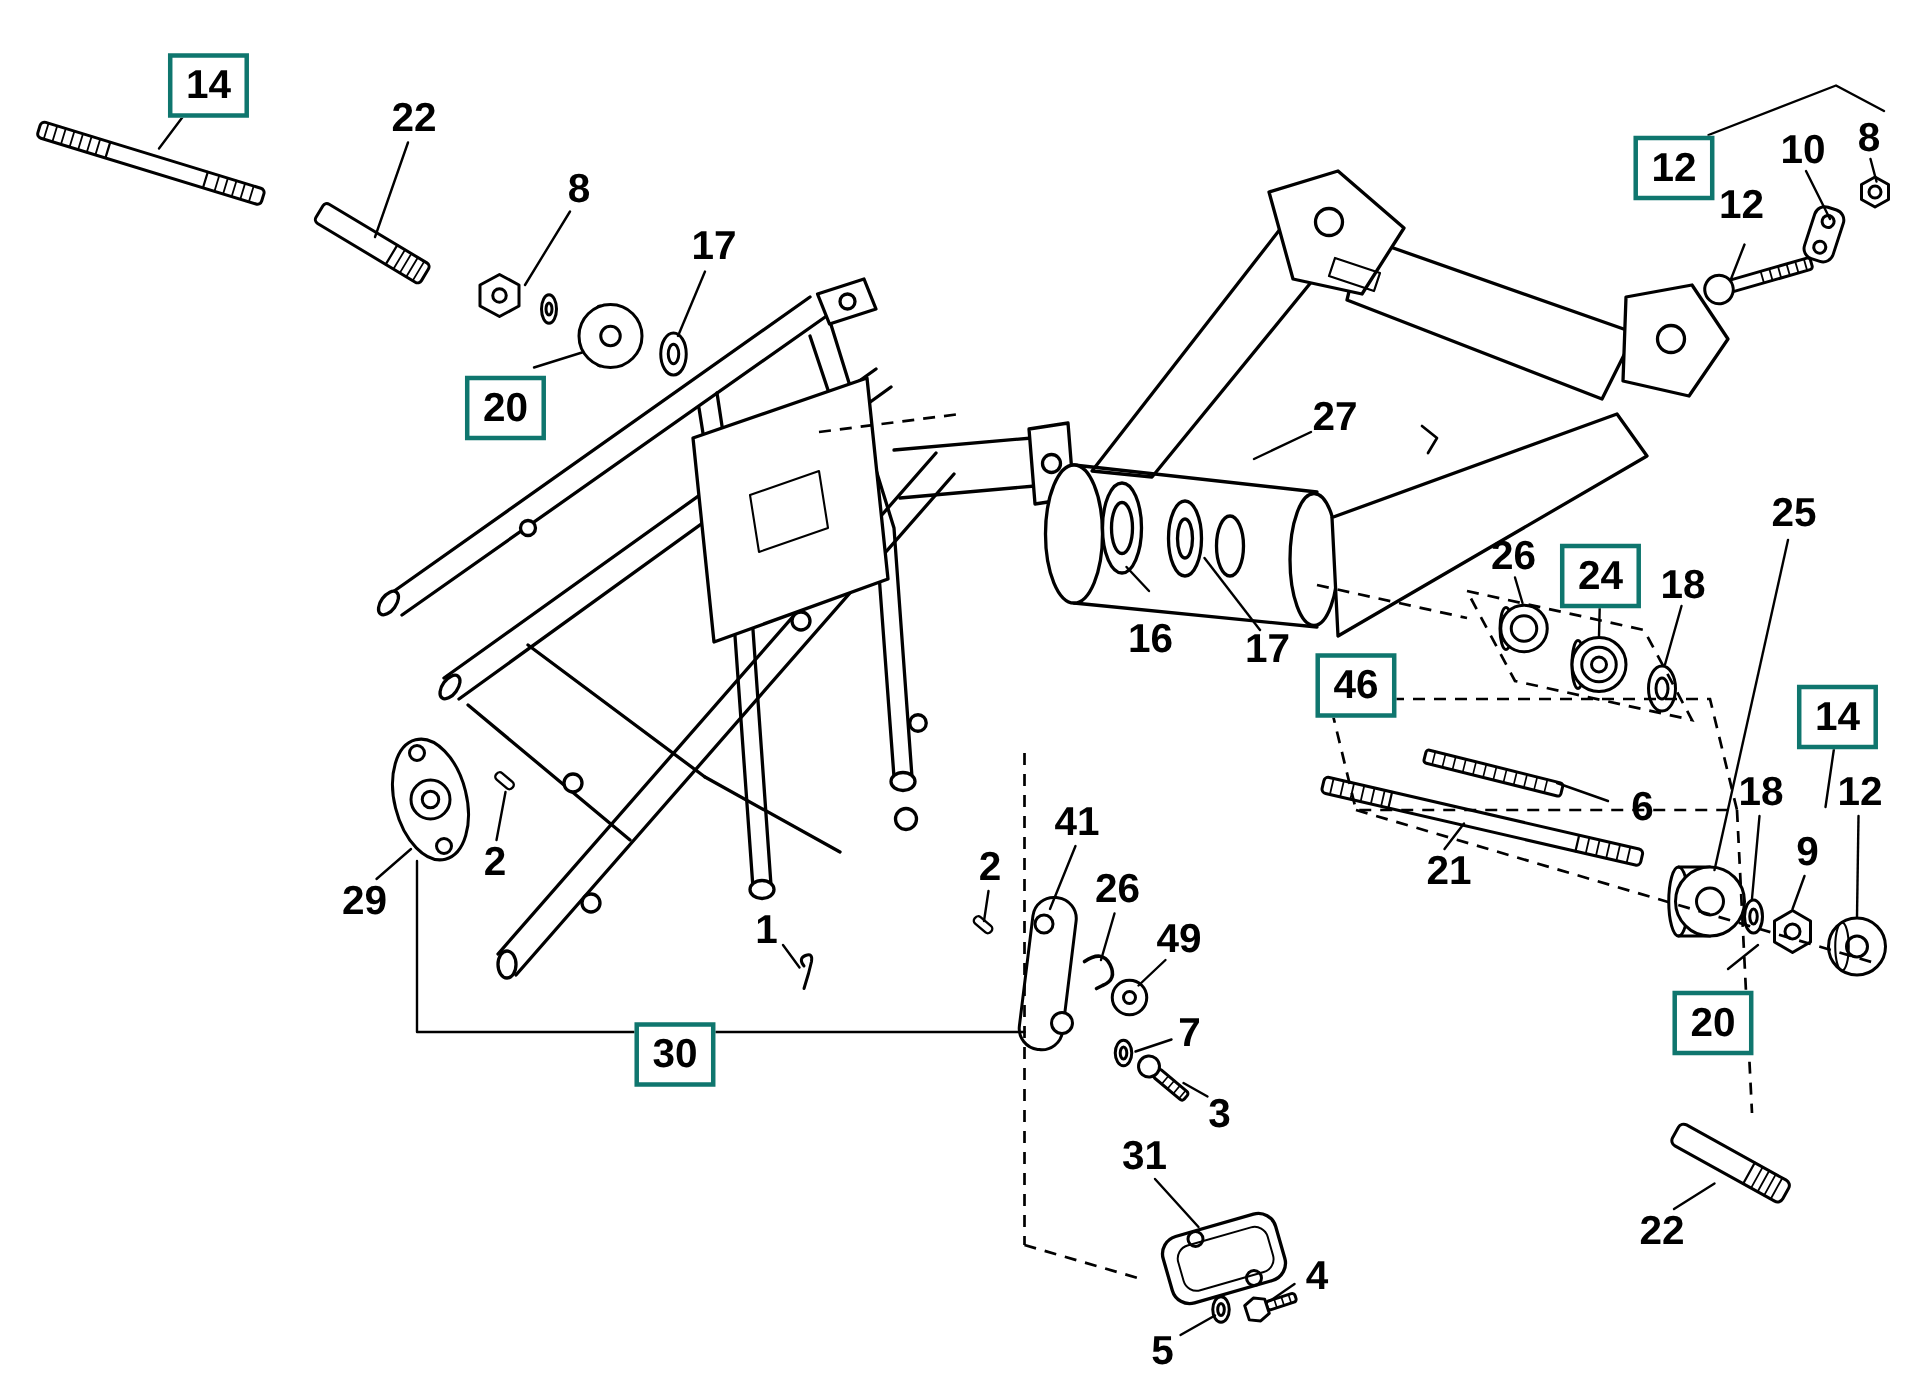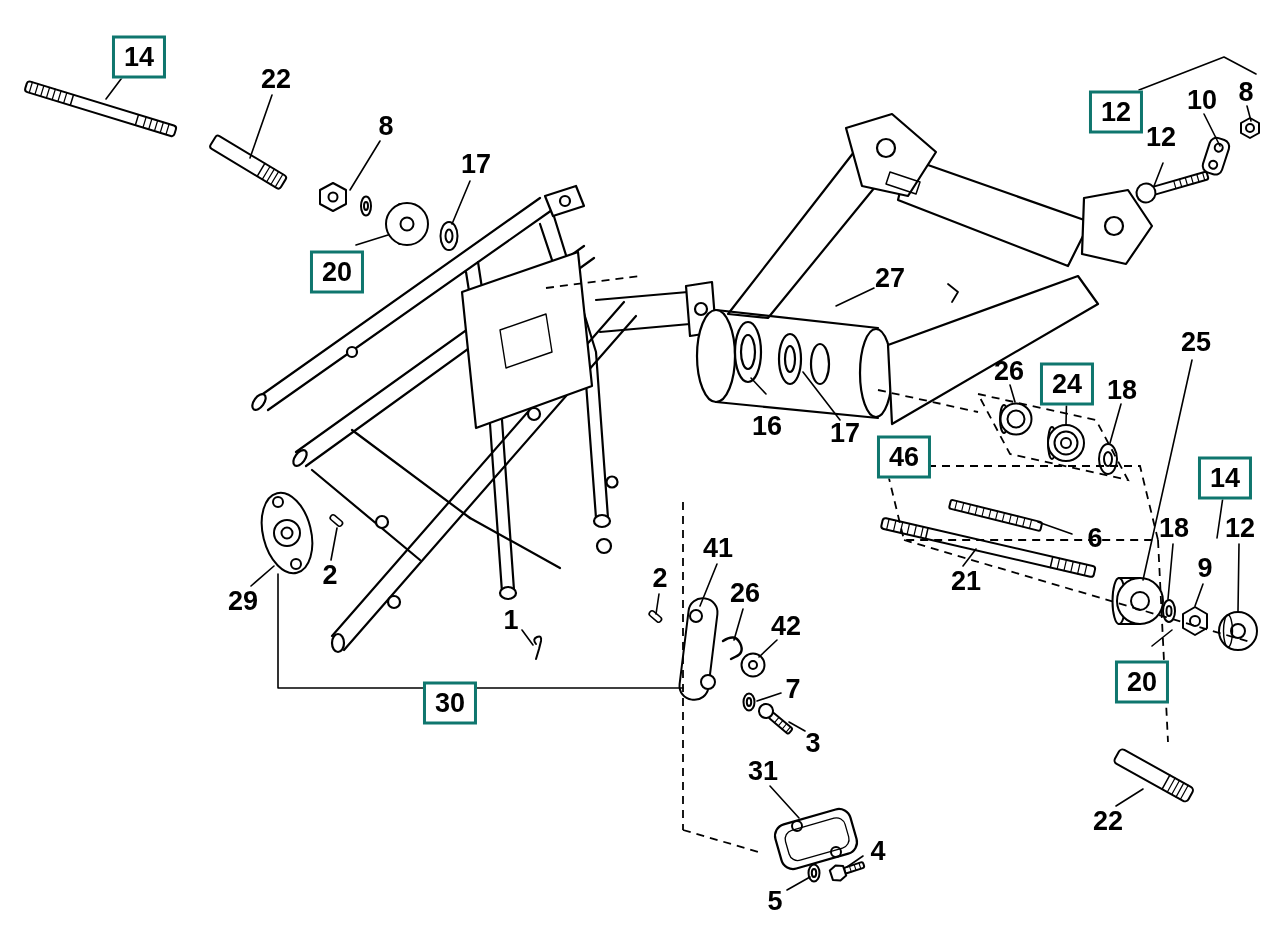--- a/index.html
+++ b/index.html
@@ -360,21 +360,21 @@
   <div class="callout" style="left:1095px;top:538px">6</div>
   <div class="callout" style="left:1174px;top:528px">18</div>
   <div class="callout" style="left:1205px;top:568px">9</div>
   <div class="callout" style="left:1240px;top:528px">12</div>
   <div class="callout" style="left:966px;top:581px">21</div>
   <div class="callout" style="left:330px;top:575px">2</div>
   <div class="callout" style="left:243px;top:601px">29</div>
   <div class="callout" style="left:718px;top:548px">41</div>
   <div class="callout" style="left:660px;top:578px">2</div>
   <div class="callout" style="left:745px;top:593px">26</div>
-  <div class="callout" style="left:786px;top:626px">42</div>
+  <div class="callout" style="left:786px;top:626px">49</div>
   <div class="callout" style="left:511px;top:620px">1</div>
   <div class="callout boxed" style="left:450px;top:688px">30</div>
   <div class="callout boxed" style="left:1142px;top:667px">20</div>
   <div class="callout" style="left:793px;top:689px">7</div>
   <div class="callout" style="left:813px;top:743px">3</div>
   <div class="callout" style="left:763px;top:771px">31</div>
   <div class="callout" style="left:878px;top:851px">4</div>
   <div class="callout" style="left:775px;top:901px">5</div>
   <div class="callout" style="left:1108px;top:821px">22</div>
 

